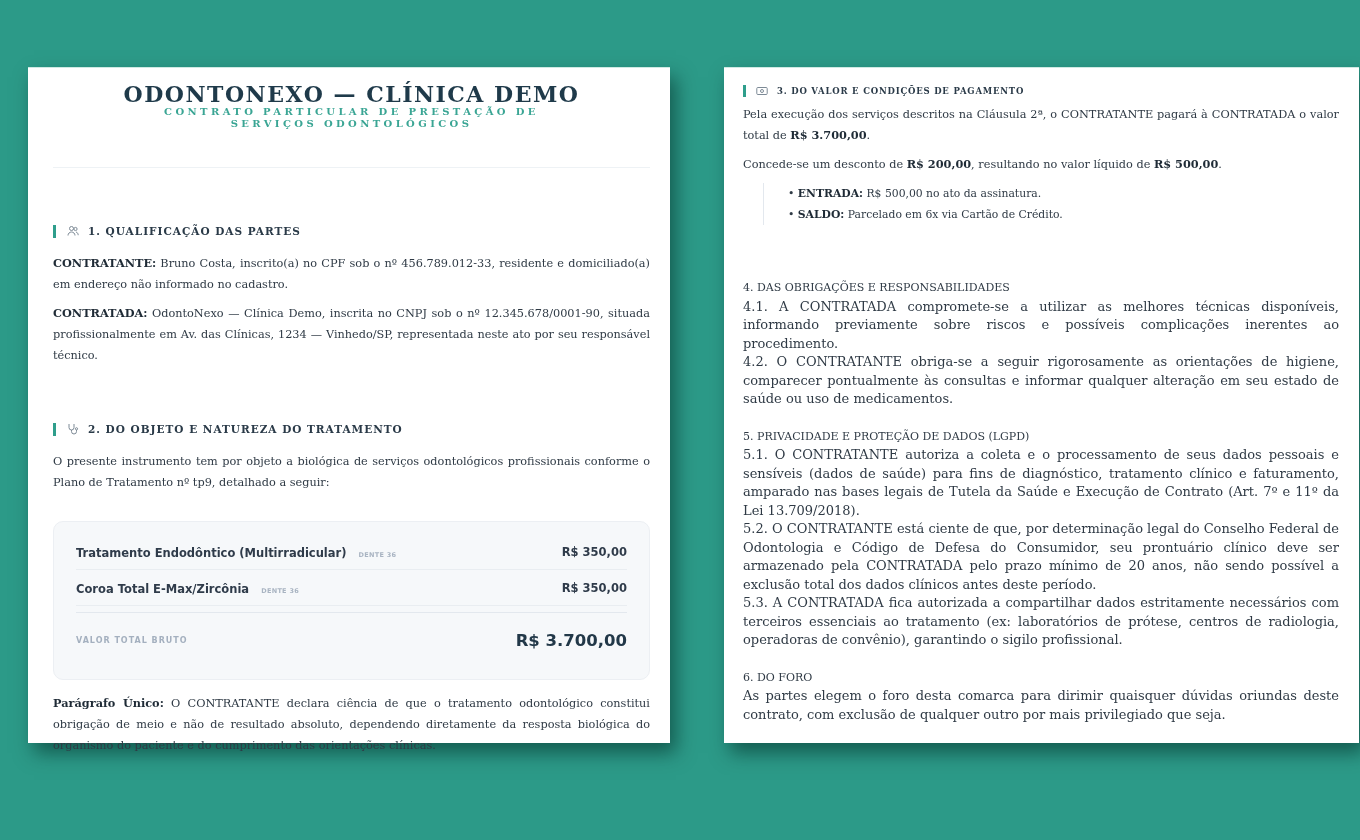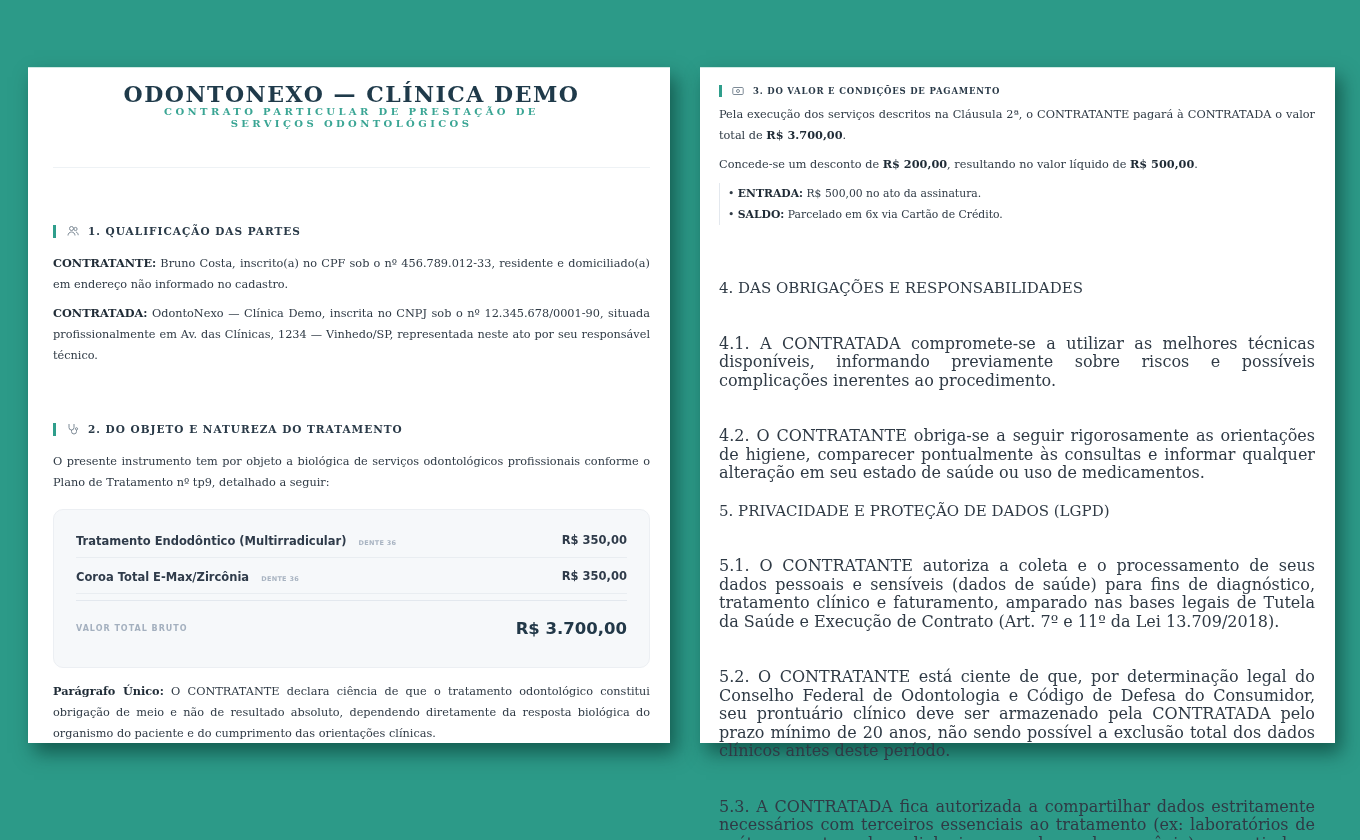--- a/index.html
+++ b/index.html
@@ -10,21 +10,21 @@
     color: #2d3748;
     position: relative;
   }
   .page {
     position: absolute;
     background: #ffffff;
     box-shadow: 6px 10px 18px rgba(0, 40, 35, 0.55);
     border-top: 1px solid #cfe9e3;
   }
   .page-left { left: 28px; top: 67px; width: 642px; height: 676px; padding: 14px 20px 0 25px; }
-  .page-right { left: 700px; top: 67px; width: 635px; height: 676px; padding: 14px 20px 0 19px; }
+  .page-right { left: 724px; top: 67px; width: 635px; height: 676px; padding: 14px 20px 0 19px; }
 
   .doc-header { text-align: center; padding-top: 0; }
   .doc-title {
     font-family: "DejaVu Serif", serif;
     font-weight: bold;
     font-size: 22px;
     letter-spacing: 1.5px;
     color: #1f3a4a;
     line-height: 24px;
   }
@@ -64,21 +64,21 @@
     font-size: 11.3px;
     line-height: 21px;
     color: #2f3a45;
     text-align: justify;
   }
   .para b { color: #1f2b36; }
   .p1 { margin-top: 14px; }
   .p2 { margin-top: 8px; }
 
   .items-box {
-    margin-top: 16px;
+    margin-top: 28px;
     margin-right: 0;
     background: #f6f8fa;
     border: 1px solid #eceff3;
     border-radius: 10px;
     padding: 12px 22px 12px 22px;
     font-family: "DejaVu Sans", "Liberation Sans", sans-serif;
   }
   .item-row {
     display: flex; justify-content: space-between; align-items: center;
     height: 36px;
@@ -99,29 +99,29 @@
 
   .p-unique { margin-top: 13px; }
 
   
   .r-section-head { display: flex; align-items: center; height: 14px; margin-top: 2px; }
   .r-section-head .section-bar { width: 3px; height: 12px; margin-right: 10px; }
   .r-section-head .section-title { font-size: 8.5px; letter-spacing: 0.8px; }
   .r-p1 { margin-top: 6px; }
   .r-p2 { margin-top: 8px; }
   .payment-list {
-    margin-top: 8px; border-left: 1px solid #e3e8ee; padding-left: 8px; padding-top: 0;
+    margin-top: 8px; border-left: 1px solid #e3e8ee; padding-left: 24px; padding-top: 0; margin-left: 20px;
   }
   .payment-item { font-size: 10.8px; line-height: 21px; color: #2f3a45; }
   .payment-item b { color: #1f2b36; }
 
   .clause { margin-top: 54px; }
   .clause + .clause { margin-top: 19px; }
-  .clause-title { font-size: 15px; line-height: 18.5px; color: #2f3a45; }
-  .clause-text { font-size: 16px; line-height: 18.5px; color: #2f3a45; text-align: justify; margin-top: 37px; }
+  .clause-title { font-size: 11px; line-height: 18.5px; color: #2f3a45; }
+  .clause-text { font-size: 13px; line-height: 18.5px; color: #2f3a45; text-align: justify; }
   .clause.c6 { margin-top: 19px; }
 </style>
 </head>
 <body>
 
 <div class="page page-left">
   <div class="doc-header">
     <div class="doc-title">ODONTONEXO — CLÍNICA DEMO</div>
     <div class="doc-subtitle">CONTRATO PARTICULAR DE PRESTAÇÃO DE SERVIÇOS ODONTOLÓGICOS</div>
   </div>
@@ -208,13 +208,17 @@
     <div class="clause-text">4.2. O CONTRATANTE obriga-se a seguir rigorosamente as orientações de higiene, comparecer pontualmente às consultas e informar qualquer alteração em seu estado de saúde ou uso de medicamentos.</div>
   </div>
 
   <div class="clause">
     <div class="clause-title">5. PRIVACIDADE E PROTEÇÃO DE DADOS (LGPD)</div>
     <div class="clause-text">5.1. O CONTRATANTE autoriza a coleta e o processamento de seus dados pessoais e sensíveis (dados de saúde) para fins de diagnóstico, tratamento clínico e faturamento, amparado nas bases legais de Tutela da Saúde e Execução de Contrato (Art. 7º e 11º da Lei 13.709/2018).</div>
     <div class="clause-text">5.2. O CONTRATANTE está ciente de que, por determinação legal do Conselho Federal de Odontologia e Código de Defesa do Consumidor, seu prontuário clínico deve ser armazenado pela CONTRATADA pelo prazo mínimo de 20 anos, não sendo possível a exclusão total dos dados clínicos antes deste período.</div>
     <div class="clause-text">5.3. A CONTRATADA fica autorizada a compartilhar dados estritamente necessários com terceiros essenciais ao tratamento (ex: laboratórios de prótese, centros de radiologia, operadoras de convênio), garantindo o sigilo profissional.</div>
   </div>
 
+  <div class="clause c6">
+    <div class="clause-title">6. DO FORO</div>
+    <div class="clause-text">As partes elegem o foro desta comarca para dirimir quaisquer dúvidas oriundas deste contrato, com exclusão de qualquer outro por mais privilegiado que seja.</div>
+  </div>
 </div>
 
 </body></html>

